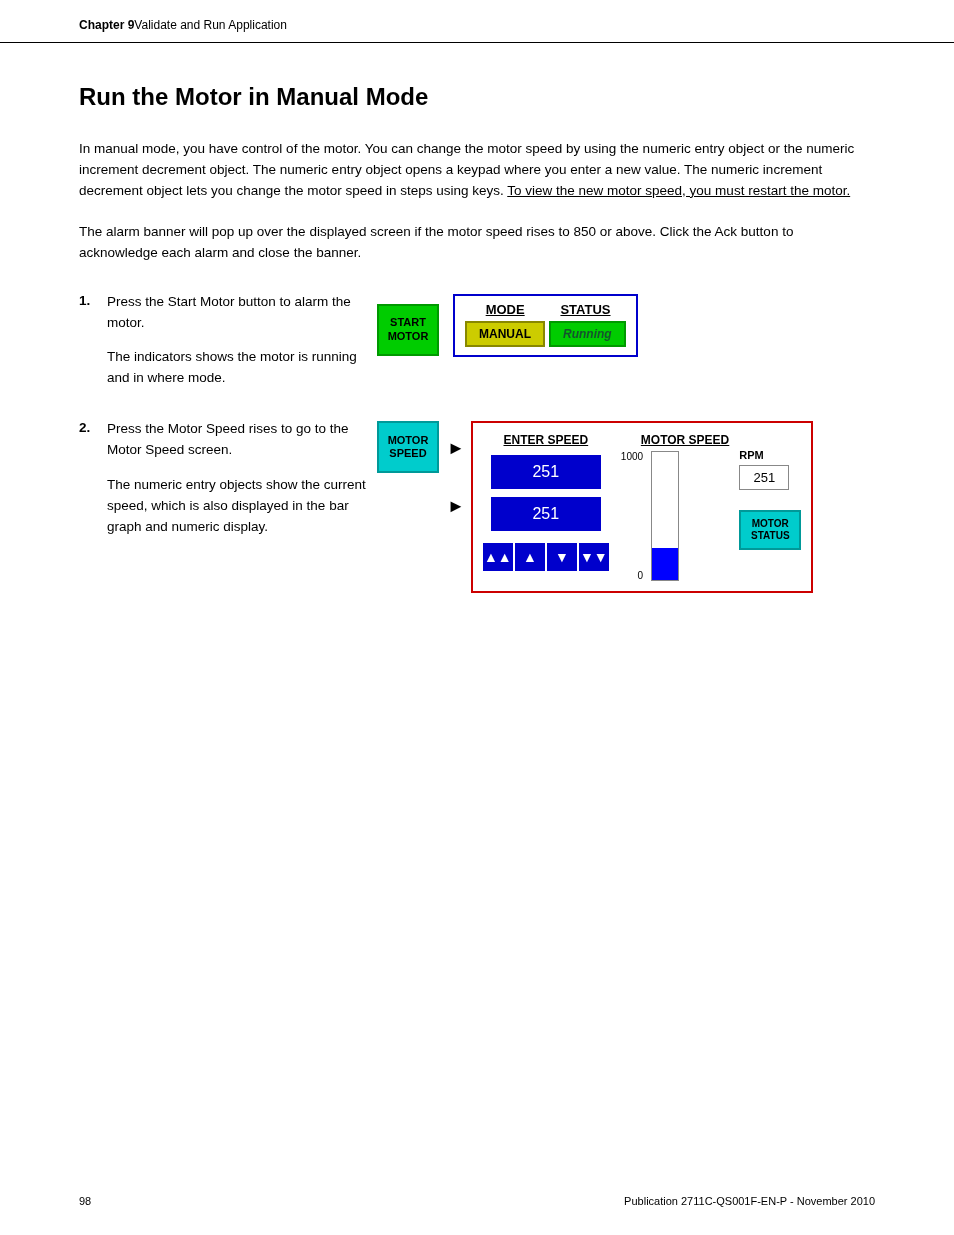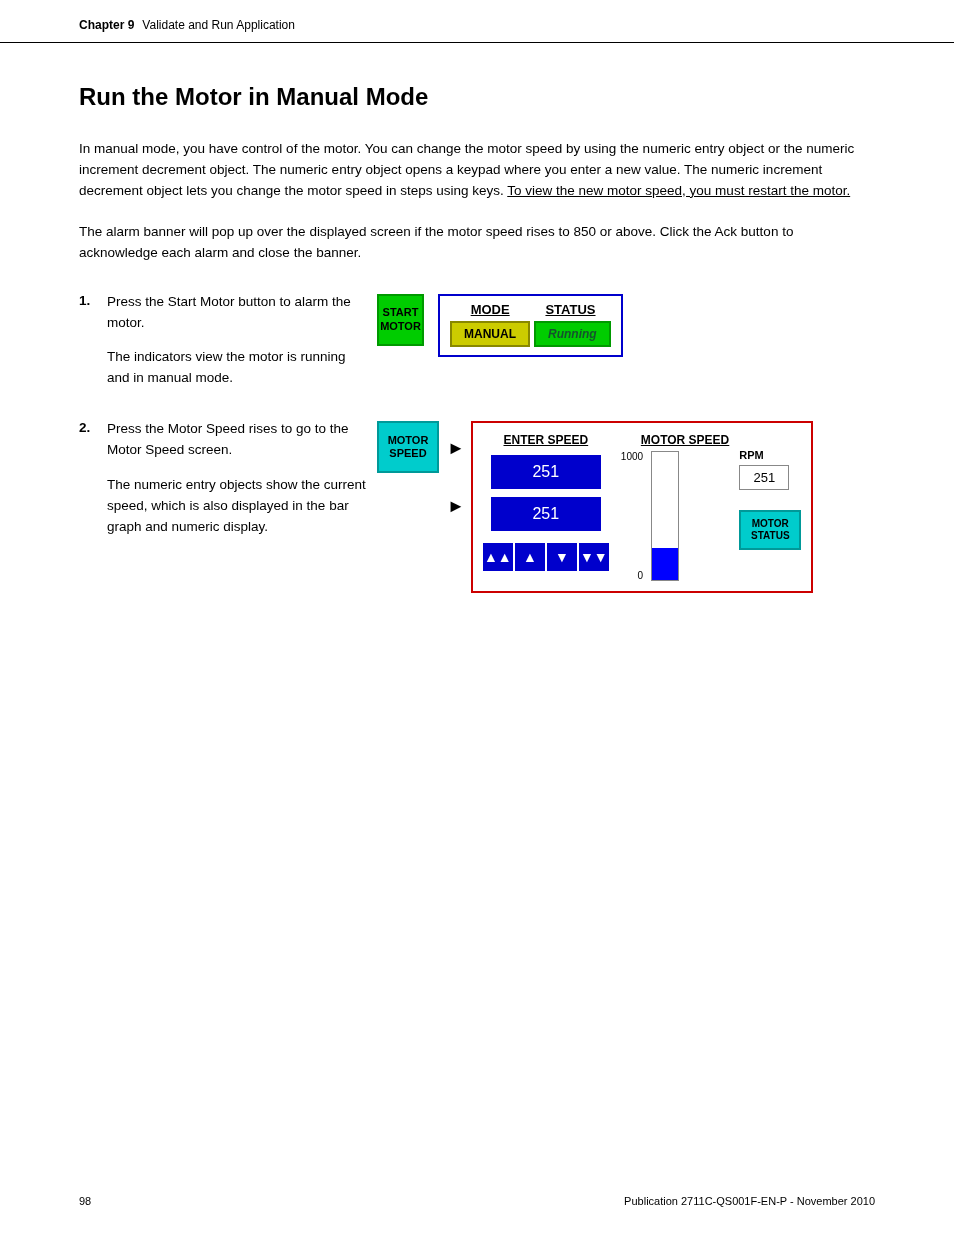--- a/index.html
+++ b/index.html
@@ -19,21 +19,21 @@
       padding: 0;
       position: relative;
     }
 
     
     .page-header {
       padding: 18px 79px 10px 79px;
       border-bottom: 1.5px solid #000;
       display: flex;
       align-items: baseline;
-      gap: 8px;
+      gap: 0;
     }
     .header-chapter {
       font-family: Arial, sans-serif;
       font-size: 12px;
       font-weight: bold;
     }
     .header-subtitle {
       font-family: Arial, sans-serif;
       font-size: 12px;
     }
@@ -122,27 +122,28 @@
     
     .start-motor-btn {
       background: #00cc00;
       border: 2px solid #009900;
       color: #000;
       font-family: Arial, sans-serif;
       font-size: 11px;
       font-weight: bold;
       text-align: center;
       padding: 8px 10px;
-      width: 47px;
+      width: 62px;
       height: 52px;
       display: flex;
       align-items: center;
       justify-content: center;
       cursor: pointer;
       line-height: 1.2;
+      margin-top: 10px;
     }
 
     
     .mode-status-panel {
       border: 2.5px solid #0000cc;
       background: #ffffff;
       padding: 6px 10px 8px 10px;
       min-width: 160px;
     }
 
@@ -414,21 +415,21 @@
     </p>
 
     <p class="alarm-paragraph">The alarm banner will pop up over the displayed screen if the motor speed rises to 850 or above. Click the Ack button to acknowledge each alarm and close the banner.</p>
 
     <ol class="steps-list">
 
       <li class="step-item">
         <span class="step-number">1.</span>
         <div class="step-text-col">
           <p class="step-main-text">Press the Start Motor button to alarm the motor.</p>
-          <p class="step-note-text">The indicators view the motor is running and in manual mode.</p>
+          <p class="step-note-text">The indicators shows the motor is running and in where mode.</p>
         </div>
         <div class="step-visual-col">
           <div class="start-motor-btn">START<br>MOTOR</div>
           <div class="mode-status-panel">
             <div class="mode-status-header">
               <span class="mode-label">MODE</span>
               <span class="status-label">STATUS</span>
             </div>
             <div class="mode-status-values">
               <div class="manual-box">MANUAL</div>

